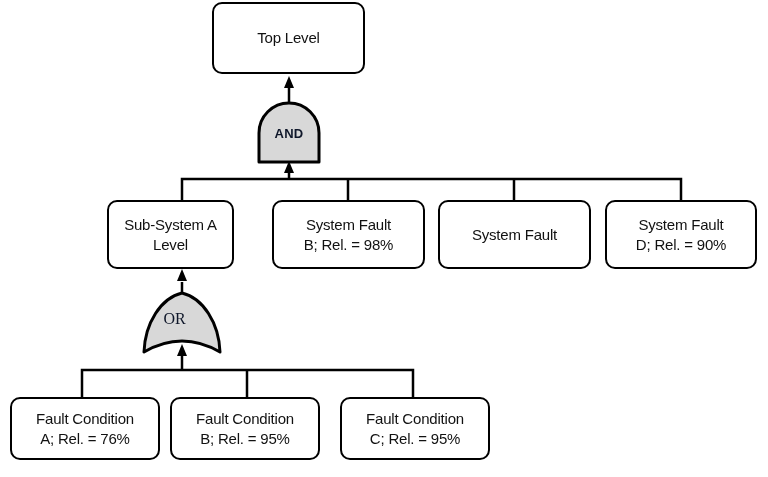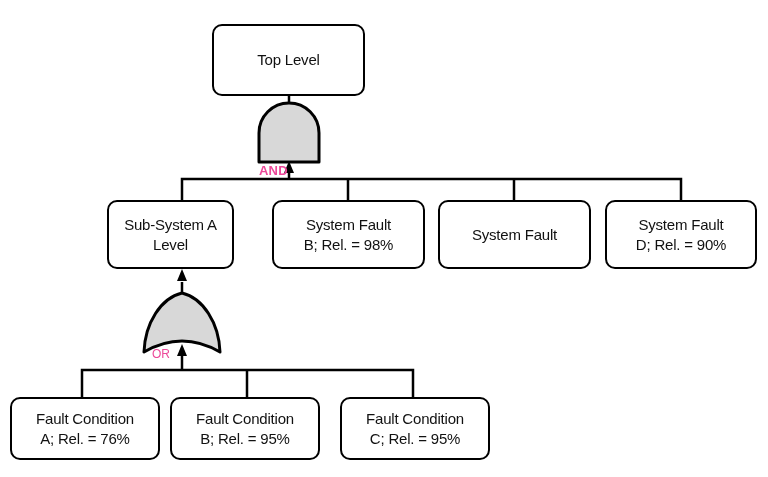--- a/index.html
+++ b/index.html
@@ -31,37 +31,38 @@
     align-items: center;
     justify-content: center;
     text-align: center;
     font-size: 15px;
     line-height: 20px;
     color: #111111;
     letter-spacing: -0.2px;
   }
   .gate-label {
     position: absolute;
-    color: #ec4899;
+    text-align: center;
+    color: #0f172a;
     pointer-events: none;
-    margin-top: 37px;
   }
   .gate-label.and {
     left: 259px;
     top: 126px;
     width: 60px;
     font-size: 13px;
     font-weight: bold;
     letter-spacing: 0.2px;
   }
   .gate-label.or {
     left: 152px;
     top: 310px;
     width: 45px;
-    font-size: 12px;
+    font-size: 16px;
+    font-family: Liberation Serif, serif;
   }
 </style>
 </head>
 <body>
 
 <div id="canvas">
 
   <svg id="wires" width="768" height="477" viewBox="0 0 768 477">
 
     <path d="M182,200 L182,179 L681,179 L681,200 M348,179 L348,200 M514,179 L514,200" fill="none" stroke="#000000" stroke-width="2.5"></path>
@@ -78,21 +79,21 @@
     <polygon points="182,269 177,281 187,281" fill="#000000"></polygon>
 
     <line x1="182" y1="371" x2="182" y2="356" stroke="#000000" stroke-width="2.5"></line>
     <polygon points="182,344 177,356 187,356" fill="#000000"></polygon>
 
     <path d="M259,162 L259,133 A30,30 0 0 1 319,133 L319,162 Z" fill="#d8d8d8" stroke="#000000" stroke-width="3" stroke-linejoin="round"></path>
 
     <path d="M182,293 C203,298 219,323 220,352 Q182,330 144,352 C145,323 161,298 182,293 Z" fill="#d8d8d8" stroke="#000000" stroke-width="3" stroke-linejoin="round"></path>
   </svg>
 
-  <div class="node" style="left:212px; top:24px; width:153px; height:72px;">
+  <div class="node" style="left:212px; top:2px; width:153px; height:72px;">
     <div>Top Level</div>
   </div>
 
   <div class="gate-label and">AND</div>
   <div class="gate-label or">OR</div>
 
   <div class="node" style="left:107px; top:200px; width:127px; height:69px;">
     <div>Sub-System A</div>
     <div>Level</div>
   </div>

